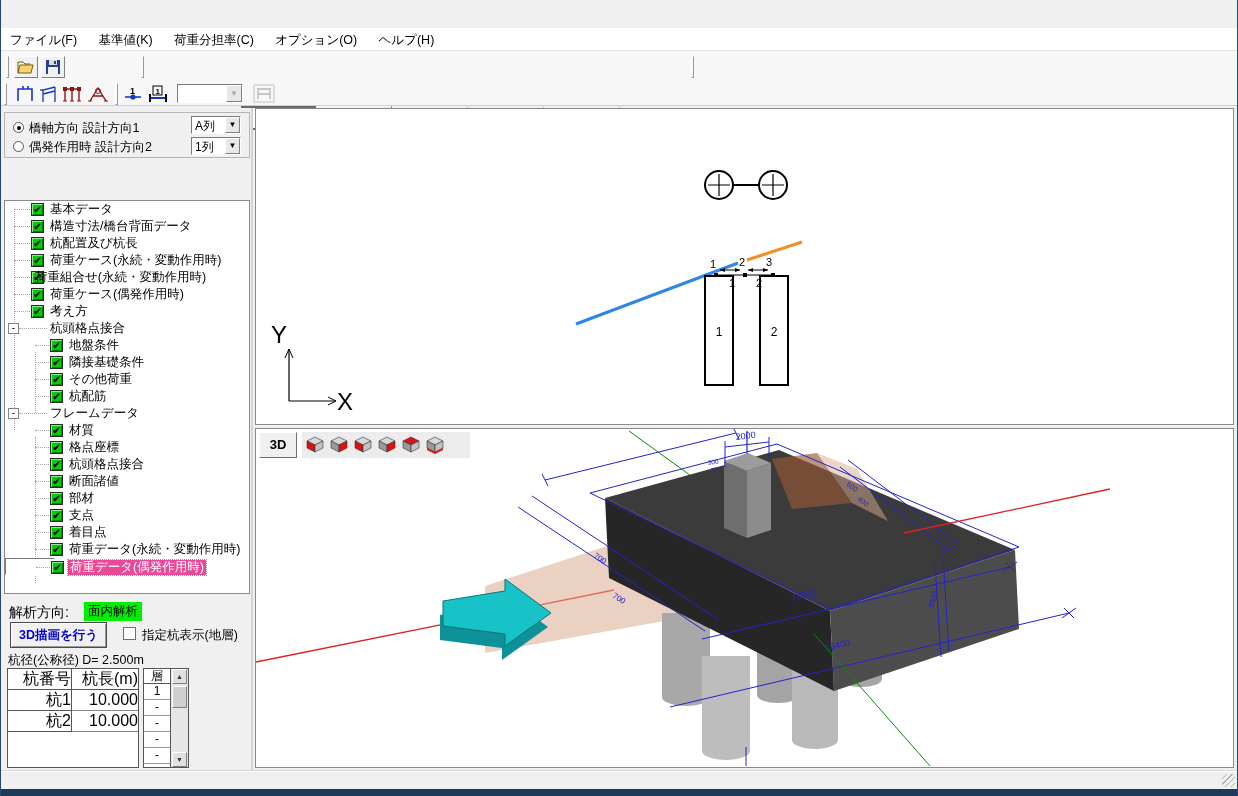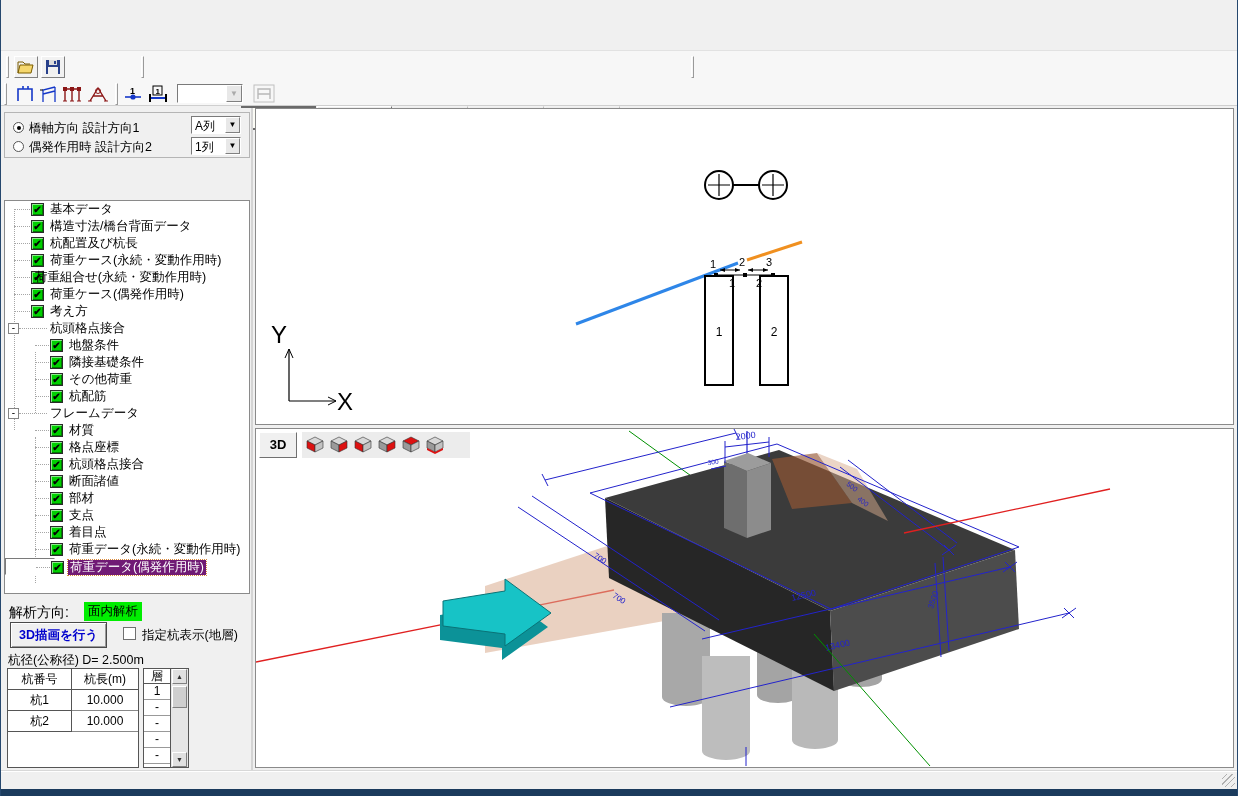--- a/index.html
+++ b/index.html
@@ -46,31 +46,31 @@
   .sel .val{flex:1;padding:1px 3px;font-size:12px}
   .sel .arrow{width:15px;background:#e8e8e8;border:1px solid;border-color:#fff #808080 #808080 #fff;text-align:center;font-size:8px;line-height:14px}
 
   #tree{position:absolute;left:3px;top:92px;width:246px;height:394px;background:#fff;border:1px solid #8a8a8a;overflow:hidden}
   .trow{position:relative;height:17px;font-size:12.5px;white-space:nowrap}
   .stub{position:absolute;top:8px;border-top:1px dotted #a6a6a6}
   .vg{position:absolute;border-left:1px dotted #a6a6a6;width:0}
   .cb{position:absolute;top:2px;width:13px;height:13px;background:#00d000;border:1px solid #2a2a2a;box-shadow:inset 1px 1px 0 rgba(255,255,255,.55),inset -1px -1px 0 rgba(0,90,0,.7);font-size:10px;line-height:12px;text-align:center;font-weight:bold;color:#000}
   .exp{position:absolute;top:3px;left:3px;width:11px;height:11px;border:1px solid #848484;background:#fff;font-size:10px;line-height:8px;text-align:center}
   .tlabel{position:absolute;top:1px;line-height:15px;padding:0 2px}
-  .trow.sel .tlabel{background:#701a75;color:#fff;outline:1px dotted #d98a3a}
+  .trow.sel .tlabel{background:#ec4899;color:#fff;outline:1px dotted #d98a3a}
 
   .analysis{position:absolute;left:8px;top:496px;font-size:14px}
   .analysisval{position:absolute;left:83px;top:494px;background:#00ee00;padding:1px 4px;font-size:12.5px}
   .btn3d{position:absolute;left:9px;top:514px;width:97px;height:26px;background:#f0f0f0;border:1px solid #4a4a4a;box-shadow:inset 1px 1px 0 #fff,inset -1px -1px 0 #9a9a9a;color:#0000cd;font-weight:bold;font-size:12.5px;text-align:center;line-height:24px}
   .wincb{position:absolute;left:122px;top:519px;width:13px;height:13px;background:#fff;border:1px solid #707070}
   .cbl{position:absolute;left:141px;top:519px;font-size:12.5px}
   .diam{position:absolute;left:7px;top:544px;font-size:12.5px}
 
   .ptable{position:absolute;left:6px;top:560px;width:132px;height:100px;background:#fff;border:1px solid #555}
-  .ptable .hrow,.ptable .drow{display:flex;height:21px;line-height:20px;text-align:center;font-size:12px}
+  .ptable .hrow,.ptable .drow{display:flex;height:21px;line-height:20px;text-align:right;font-size:16px}
   .ptable .c1{width:64px;border-right:1px solid #555;border-bottom:1px solid #555}
   .ptable .c2{width:66px;border-bottom:1px solid #888}
   .ltable{position:absolute;left:142px;top:560px;width:46px;height:100px;background:#fff;border:1px solid #555}
   .ltable .lh{height:15px;border-bottom:1px solid #555;text-align:center;font-size:12px;line-height:14px;width:26px}
   .ltable .lc{height:16px;border-bottom:1px solid #999;text-align:center;font-size:12px;line-height:15px;width:26px}
   .sbar{position:absolute;right:0;top:0;width:18px;height:98px;background:#e6e6e6;border-left:1px solid #555}
   .sbtn{position:absolute;left:1px;width:15px;height:15px;background:#e0e0e0;border:1px solid;border-color:#fff #808080 #808080 #fff;font-size:7px;text-align:center;line-height:13px;color:#333}
   .sthumb{position:absolute;left:1px;top:17px;width:15px;height:22px;background:#cfcfcf;border:1px solid;border-color:#fff #808080 #808080 #fff}
 
   
@@ -84,20 +84,27 @@
     repeating-linear-gradient(135deg,transparent 0 3px,#b0b0b0 3px 4px)}
   .bottomstrip{position:absolute;left:0;top:789px;width:100%;height:7px;background:#1b3b5d}
   svg text{font-family:"Liberation Sans",sans-serif}
 </style>
 </head>
 <body>
 
 <div id="app">
 
 
+  <div class="menubar">
+    <span class="menuitem">ファイル(F)</span>
+    <span class="menuitem">基準値(K)</span>
+    <span class="menuitem">荷重分担率(C)</span>
+    <span class="menuitem">オプション(O)</span>
+    <span class="menuitem">ヘルプ(H)</span>
+  </div>
 
   <div class="tb1">
     <div class="grip" style="left:5px;top:5px"></div>
     <div class="tbtn" style="left:13px;top:55px;position:absolute;width:24px;height:22px;top:5px;left:13px">
       <svg width="18" height="14" viewBox="0 0 18 14">
         <path d="M1 13 L3 5 L16 5 L14 13 Z" fill="#f5d76e" stroke="#7a5c00"></path>
         <path d="M1 13 L1 2 L6 2 L8 4 L13 4" fill="none" stroke="#7a5c00"></path>
       </svg>
     </div>
     <div class="tbtn" style="position:absolute;left:40px;top:5px;width:24px;height:22px">

